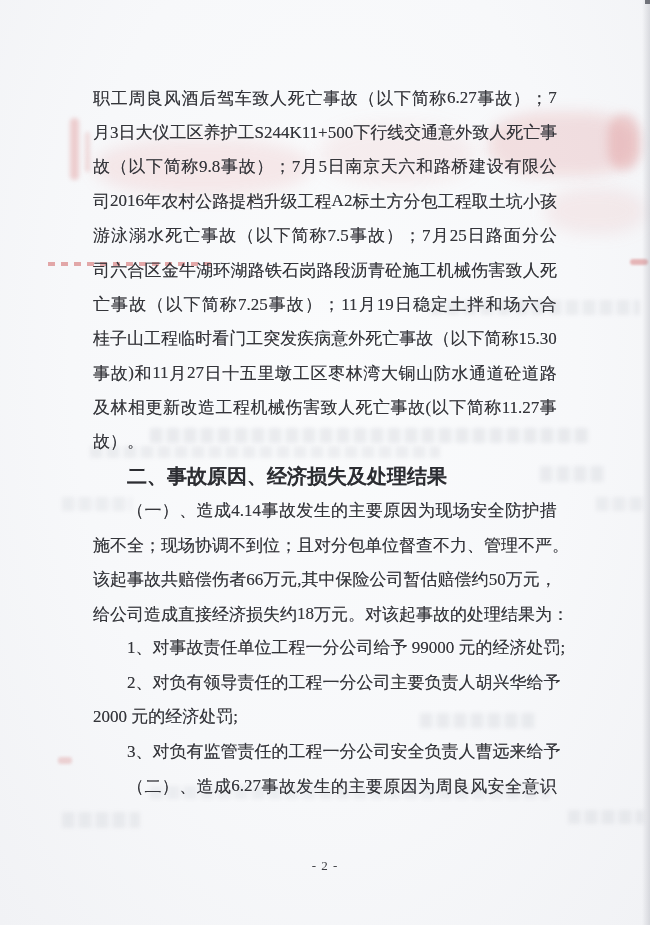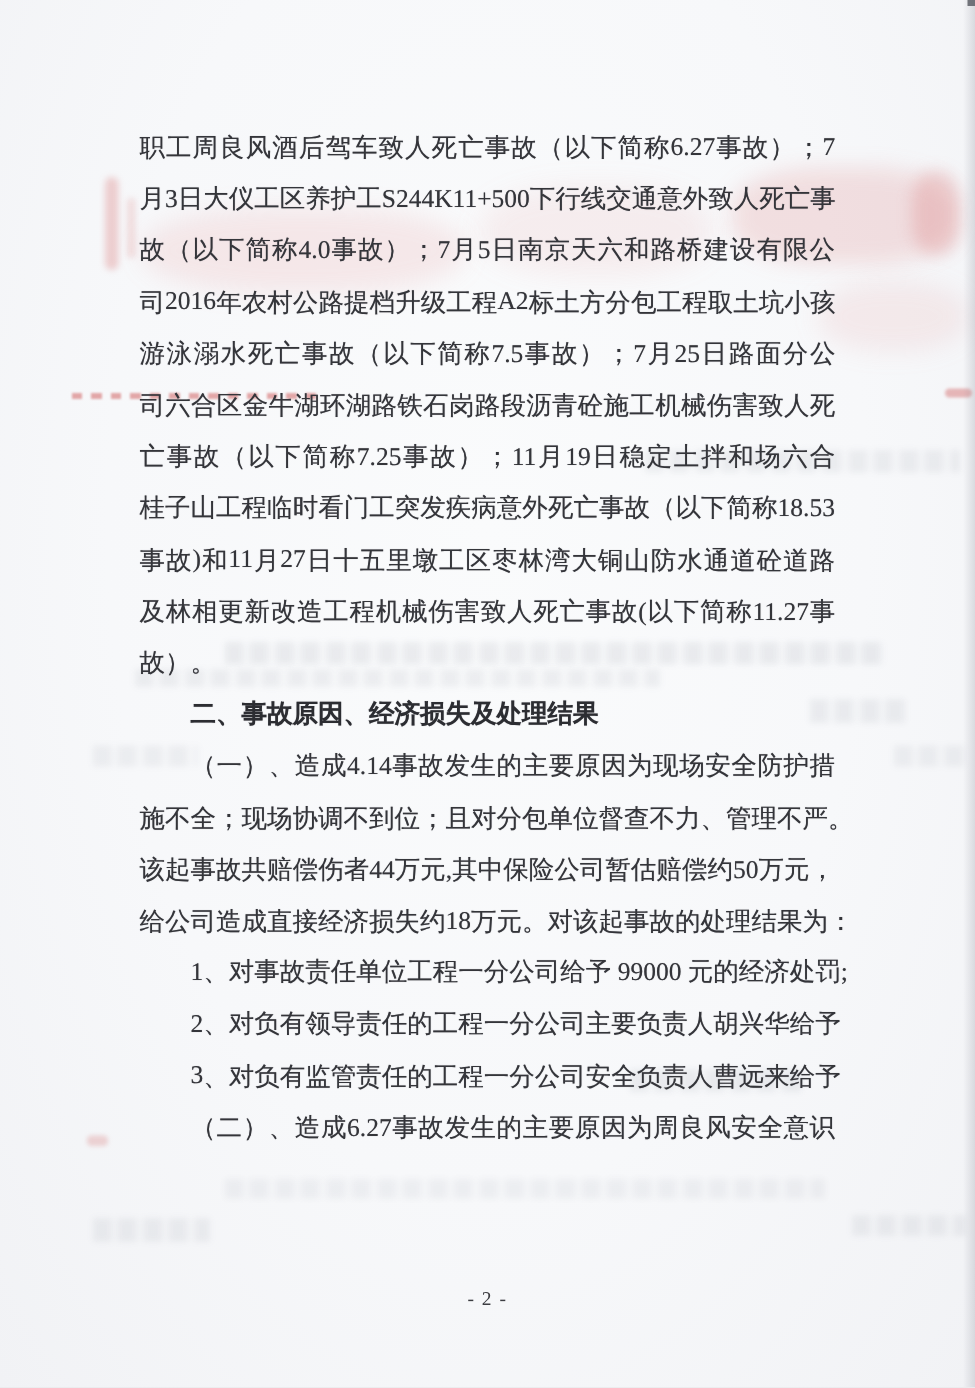--- a/index.html
+++ b/index.html
@@ -35,21 +35,21 @@
   }
   .jline span { display: inline-block; white-space: nowrap; }
   .pline {
     line-height: 34.4px;
     white-space: pre;
   }
   .indent { padding-left: 34px; }
   .heading {
     font-family: "Liberation Sans", "DejaVu Sans", sans-serif;
     font-weight: 700;
-    font-size: 17px;
+    font-size: 20px;
     color: #2c2d32;
   }
 
   
   .footer {
     position: absolute;
     left: 0; top: 858px;
     width: 650px;
     text-align: center;
     font-size: 13px;
@@ -185,21 +185,21 @@
         <span>亡</span>
         <span>事</span>
       </div>
     <div class="line jline">
         <span>故</span>
         <span>（</span>
         <span>以</span>
         <span>下</span>
         <span>简</span>
         <span>称</span>
-        <span>4.0</span>
+        <span>9.8</span>
         <span>事</span>
         <span>故</span>
         <span>）</span>
         <span>；</span>
         <span>7</span>
         <span>月</span>
         <span>5</span>
         <span>日</span>
         <span>南</span>
         <span>京</span>
@@ -345,21 +345,21 @@
         <span>外</span>
         <span>死</span>
         <span>亡</span>
         <span>事</span>
         <span>故</span>
         <span>（</span>
         <span>以</span>
         <span>下</span>
         <span>简</span>
         <span>称</span>
-        <span>18.53</span>
+        <span>15.30</span>
       </div>
     <div class="line jline">
         <span>事</span>
         <span>故</span>
         <span>)</span>
         <span>和</span>
         <span>11</span>
         <span>月</span>
         <span>27</span>
         <span>日</span>
@@ -472,21 +472,21 @@
     <div class="line jline">
         <span>该</span>
         <span>起</span>
         <span>事</span>
         <span>故</span>
         <span>共</span>
         <span>赔</span>
         <span>偿</span>
         <span>伤</span>
         <span>者</span>
-        <span>44</span>
+        <span>66</span>
         <span>万</span>
         <span>元</span>
         <span>,</span>
         <span>其</span>
         <span>中</span>
         <span>保</span>
         <span>险</span>
         <span>公</span>
         <span>司</span>
         <span>暂</span>
@@ -551,20 +551,21 @@
         <span>要</span>
         <span>负</span>
         <span>责</span>
         <span>人</span>
         <span>胡</span>
         <span>兴</span>
         <span>华</span>
         <span>给</span>
         <span>予</span>
       </div>
+    <div class="line pline">2000 元的经济处罚;</div>
     <div class="line jline indent">
         <span>3</span>
         <span>、</span>
         <span>对</span>
         <span>负</span>
         <span>有</span>
         <span>监</span>
         <span>管</span>
         <span>责</span>
         <span>任</span>

